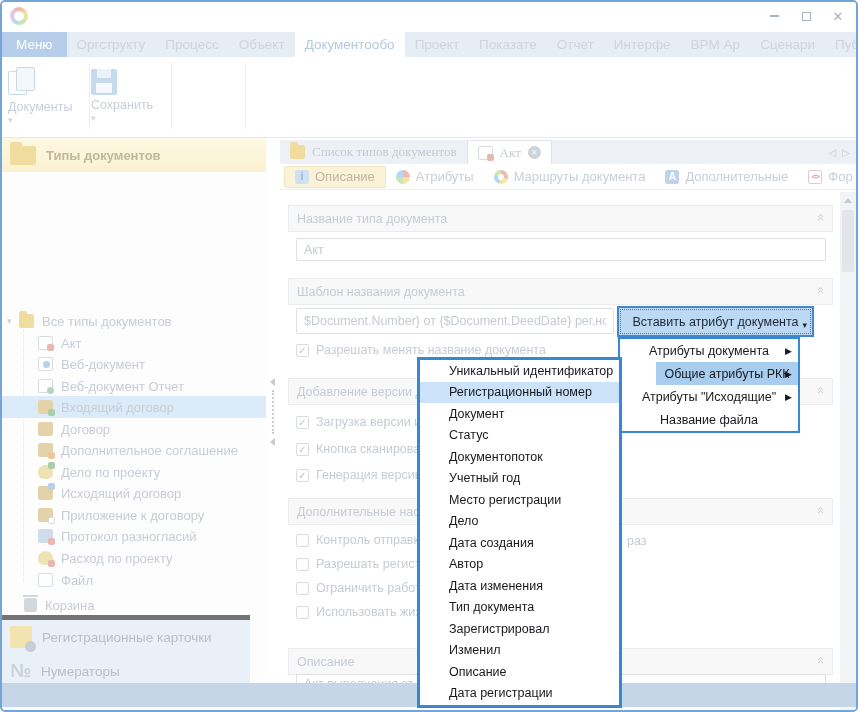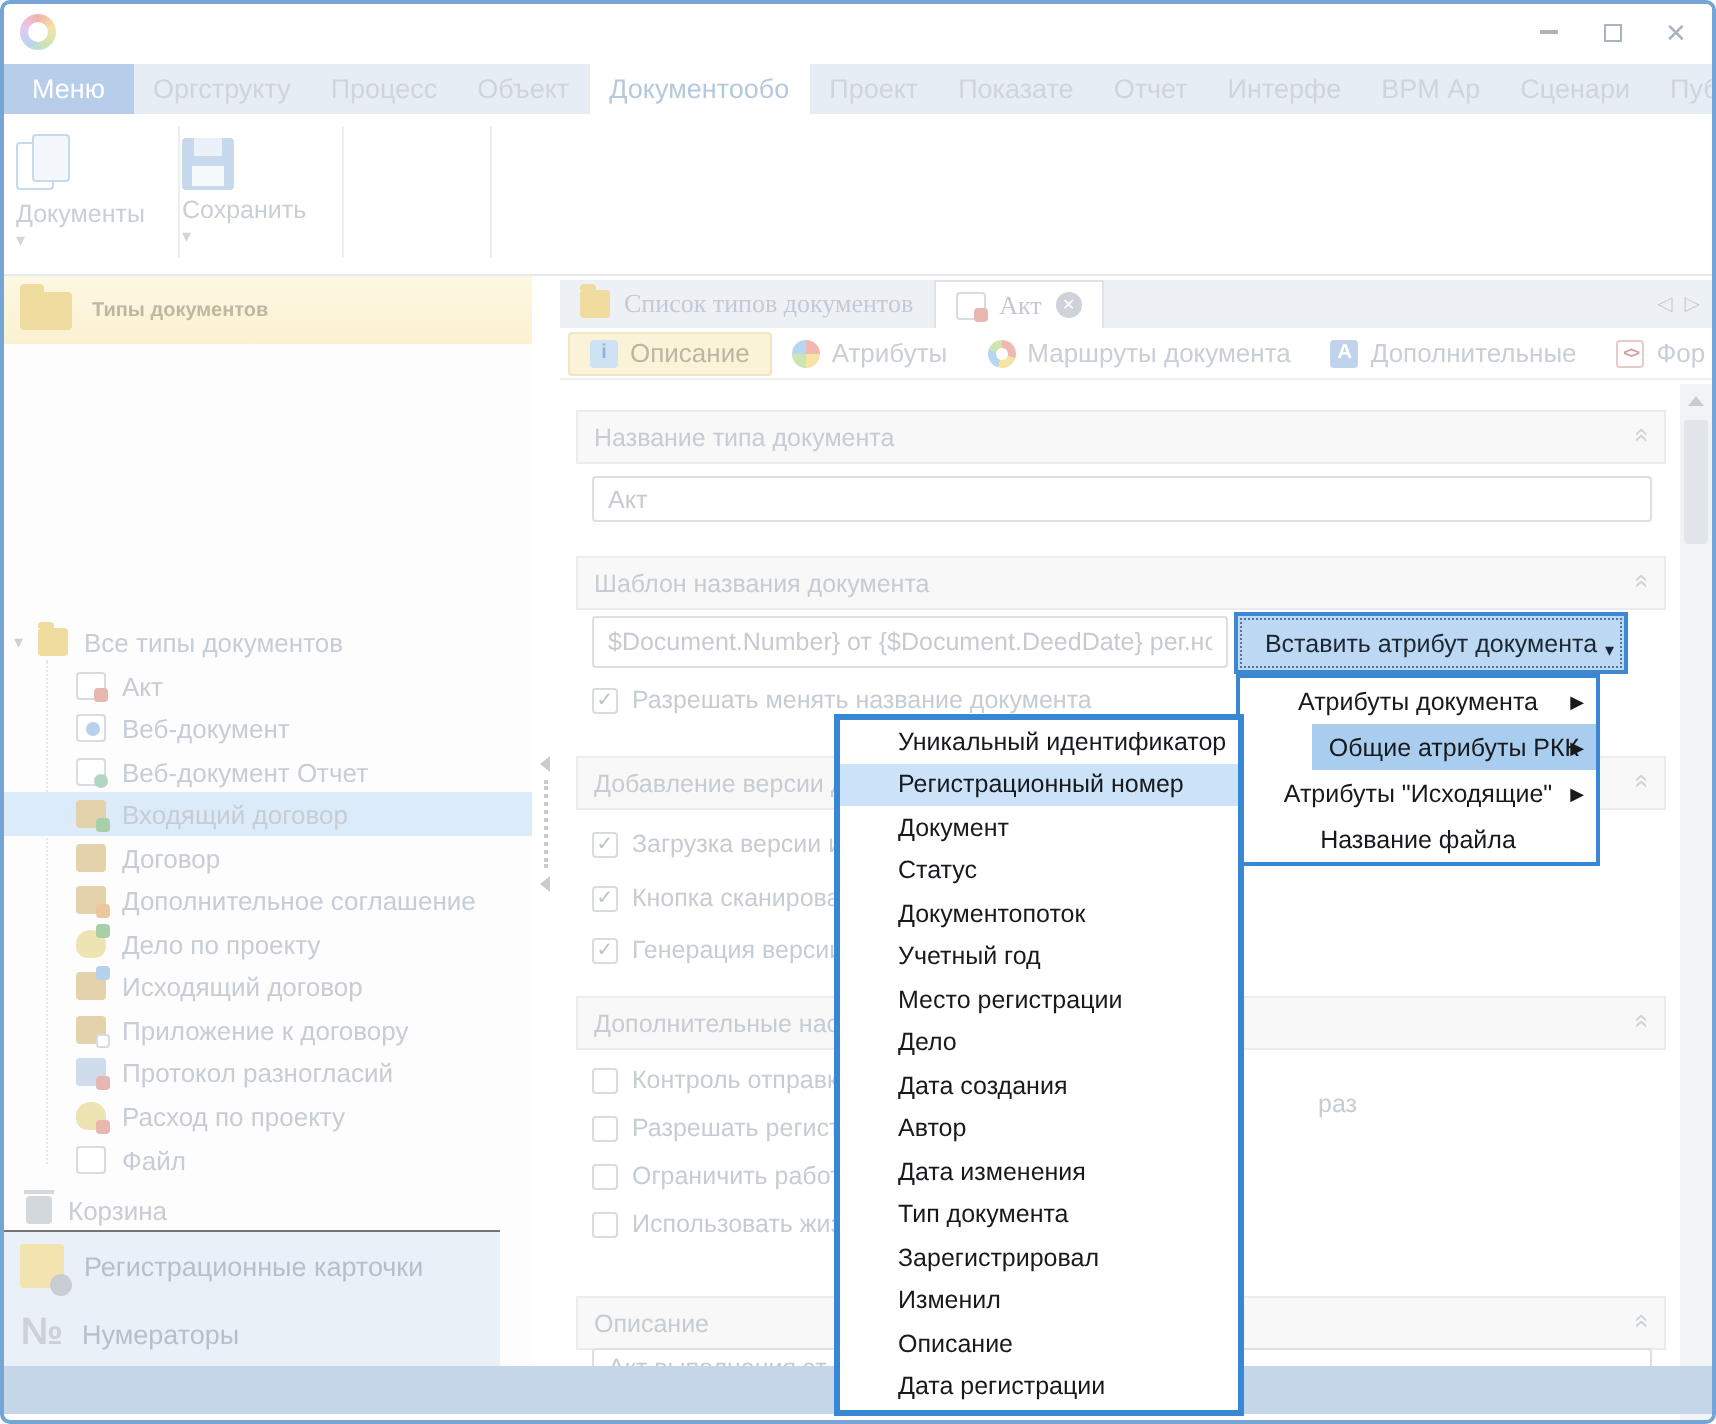--- a/index.html
+++ b/index.html
@@ -35,40 +35,40 @@
   .ico-docs b, .ico-docs i { position:absolute; width:19px; height:24px; background:#fff; border:1.5px solid #c7daed; border-radius:2px; display:block; }
   .ico-docs b { left:0; top:4px; } .ico-docs i { left:8px; top:0; background:#f4f8fc; }
   .ico-save { width:26px; height:26px; margin-top:8px; background:#c7daed; border-radius:2px; position:relative; }
   .ico-save:before { content:""; position:absolute; left:6px; top:0; width:14px; height:9px; background:#eaf1f8; }
   .ico-save:after { content:""; position:absolute; left:5px; bottom:2px; width:16px; height:10px; background:#f6f9fc; }
 
   
   .sidebar { position:absolute; left:0; top:136px; width:264px; height:545px; background:#fdfdfe; }
   .sb-head { position:absolute; left:0; top:0; width:264px; height:34px;
              background:linear-gradient(#fdf8e3,#fbf1d2); display:flex; align-items:center; }
-  .sb-head .t { font-size:10px; font-weight:bold; color:#bfb79e; margin-left:10px; }
+  .sb-head .t { font-size:13px; font-weight:bold; color:#bfb79e; margin-left:10px; }
   .ico-folder { width:26px; height:19px; margin-left:8px; background:#f0dc9e; border-radius:2px; position:relative; }
   .ico-folder:before { content:""; position:absolute; left:0; top:-4px; width:12px; height:5px; background:#f0dc9e; border-radius:2px 2px 0 0; }
   .tree-guide { position:absolute; left:21px; top:192px; width:0; height:252px; border-left:1px dotted #e4e7eb; }
   .trow { position:absolute; height:22px; display:flex; align-items:center; font-size:13px; color:#c7cdd5; white-space:nowrap; width:264px; }
   .trow.sel { background:#dcebf9; }
   .exp { font-size:9px; color:#ccd2d8; width:12px; margin-left:5px; }
   .ti { width:15px; height:14px; border-radius:2px; margin-right:8px; position:relative; flex:0 0 auto; }
   .ti .chip { position:absolute; right:-2px; bottom:-2px; width:7px; height:7px; border-radius:2px; display:block; }
   .ti.sheet { background:#fff; border:1px solid #d7dce1; }
   .ti.case  { background:#e4d2ab; }
   .ti.coins { background:#eee3b2; border-radius:50% 50% 40% 40%; }
   .ti.people{ background:#cfdcec; }
   .ti.trash { background:#d3d8dd; width:13px; }
   .ti.trash:before { content:""; position:absolute; left:-1px; top:-3px; width:15px; height:2px; background:#d3d8dd; }
   .ti.rootf { background:#f0dc9e; }
   .ti.rootf:before { content:""; position:absolute; left:0; top:-3px; width:8px; height:3px; background:#f0dc9e; border-radius:2px 2px 0 0; }
 
   
-  .botnav { position:absolute; left:0; top:613px; width:248px; height:68px; background:#e9f0f8; border-top:1px solid #737373; }
+  .botnav { position:absolute; left:0; top:613px; width:248px; height:68px; background:#e9f0f8; border-top:5px solid #737373; }
   .bitem { position:absolute; left:0; width:264px; height:34px; display:flex; align-items:center; font-size:13.5px; color:#b7bfc9; }
   .ico-regcard { width:22px; height:22px; margin:0 10px 0 8px; background:#f3e3ae; border-radius:2px; position:relative; }
   .ico-regcard:after { content:""; position:absolute; right:-4px; bottom:-4px; width:11px; height:11px; border-radius:50%; background:#c9ced4; }
   .ico-num { width:24px; margin:0 8px 0 7px; font-size:19px; font-weight:bold; color:#ccd2d8; text-align:center; }
 
   
   .splitter { position:absolute; left:264px; top:136px; width:14px; height:545px; background:#fff; }
   .sp-arrow { position:absolute; left:4px; width:0; height:0; border-top:4px solid transparent; border-bottom:4px solid transparent; border-right:5px solid #c6ccd2; }
   .sp-grip { position:absolute; left:6px; top:388px; height:44px; border-left:2px dotted #c6ccd2; }
 
@@ -256,21 +256,21 @@
     <div class="trow" style="top:409px; padding-left:36px;">
       <span class="ti coins">
           <span class="chip" style="background:#e8b7b0;"></span>
         </span>
       <span>Расход по проекту</span>
     </div>
     <div class="trow" style="top:431px; padding-left:36px;">
       <span class="ti sheet"></span>
       <span>Файл</span>
     </div>
-    <div class="trow" style="top:456px; padding-left:11px;">
+    <div class="trow" style="top:456px; padding-left:22px;">
       <span class="ti trash"></span>
       <span>Корзина</span>
     </div>
   </div>
 
   <div class="splitter">
     <span class="sp-arrow" style="top:240px;"></span>
     <span class="sp-grip" style="top:252px;"></span>
     <span class="sp-arrow" style="top:300px;"></span>
   </div>
@@ -370,21 +370,21 @@
       <span class="chev">»</span>
     </div>
     <div class="cbrow" style="left:16px; top:395px;">
       <span class="cbox"></span>
       <span>Контроль отправки</span>
     </div>
     <div class="cbrow" style="left:16px; top:419px;">
       <span class="cbox"></span>
       <span>Разрешать регистр</span>
     </div>
-    <span class="fragment" style="left:347px; top:407px;margin-left:32px;">раз</span>
+    <span class="fragment" style="left:347px; top:396px;">раз</span>
     <div class="cbrow" style="left:16px; top:443px;">
       <span class="cbox"></span>
       <span>Ограничить работу</span>
     </div>
     <div class="cbrow" style="left:16px; top:467px;">
       <span class="cbox"></span>
       <span>Использовать жизн</span>
     </div>
 
     <div class="sechdr" style="top:510px;">

